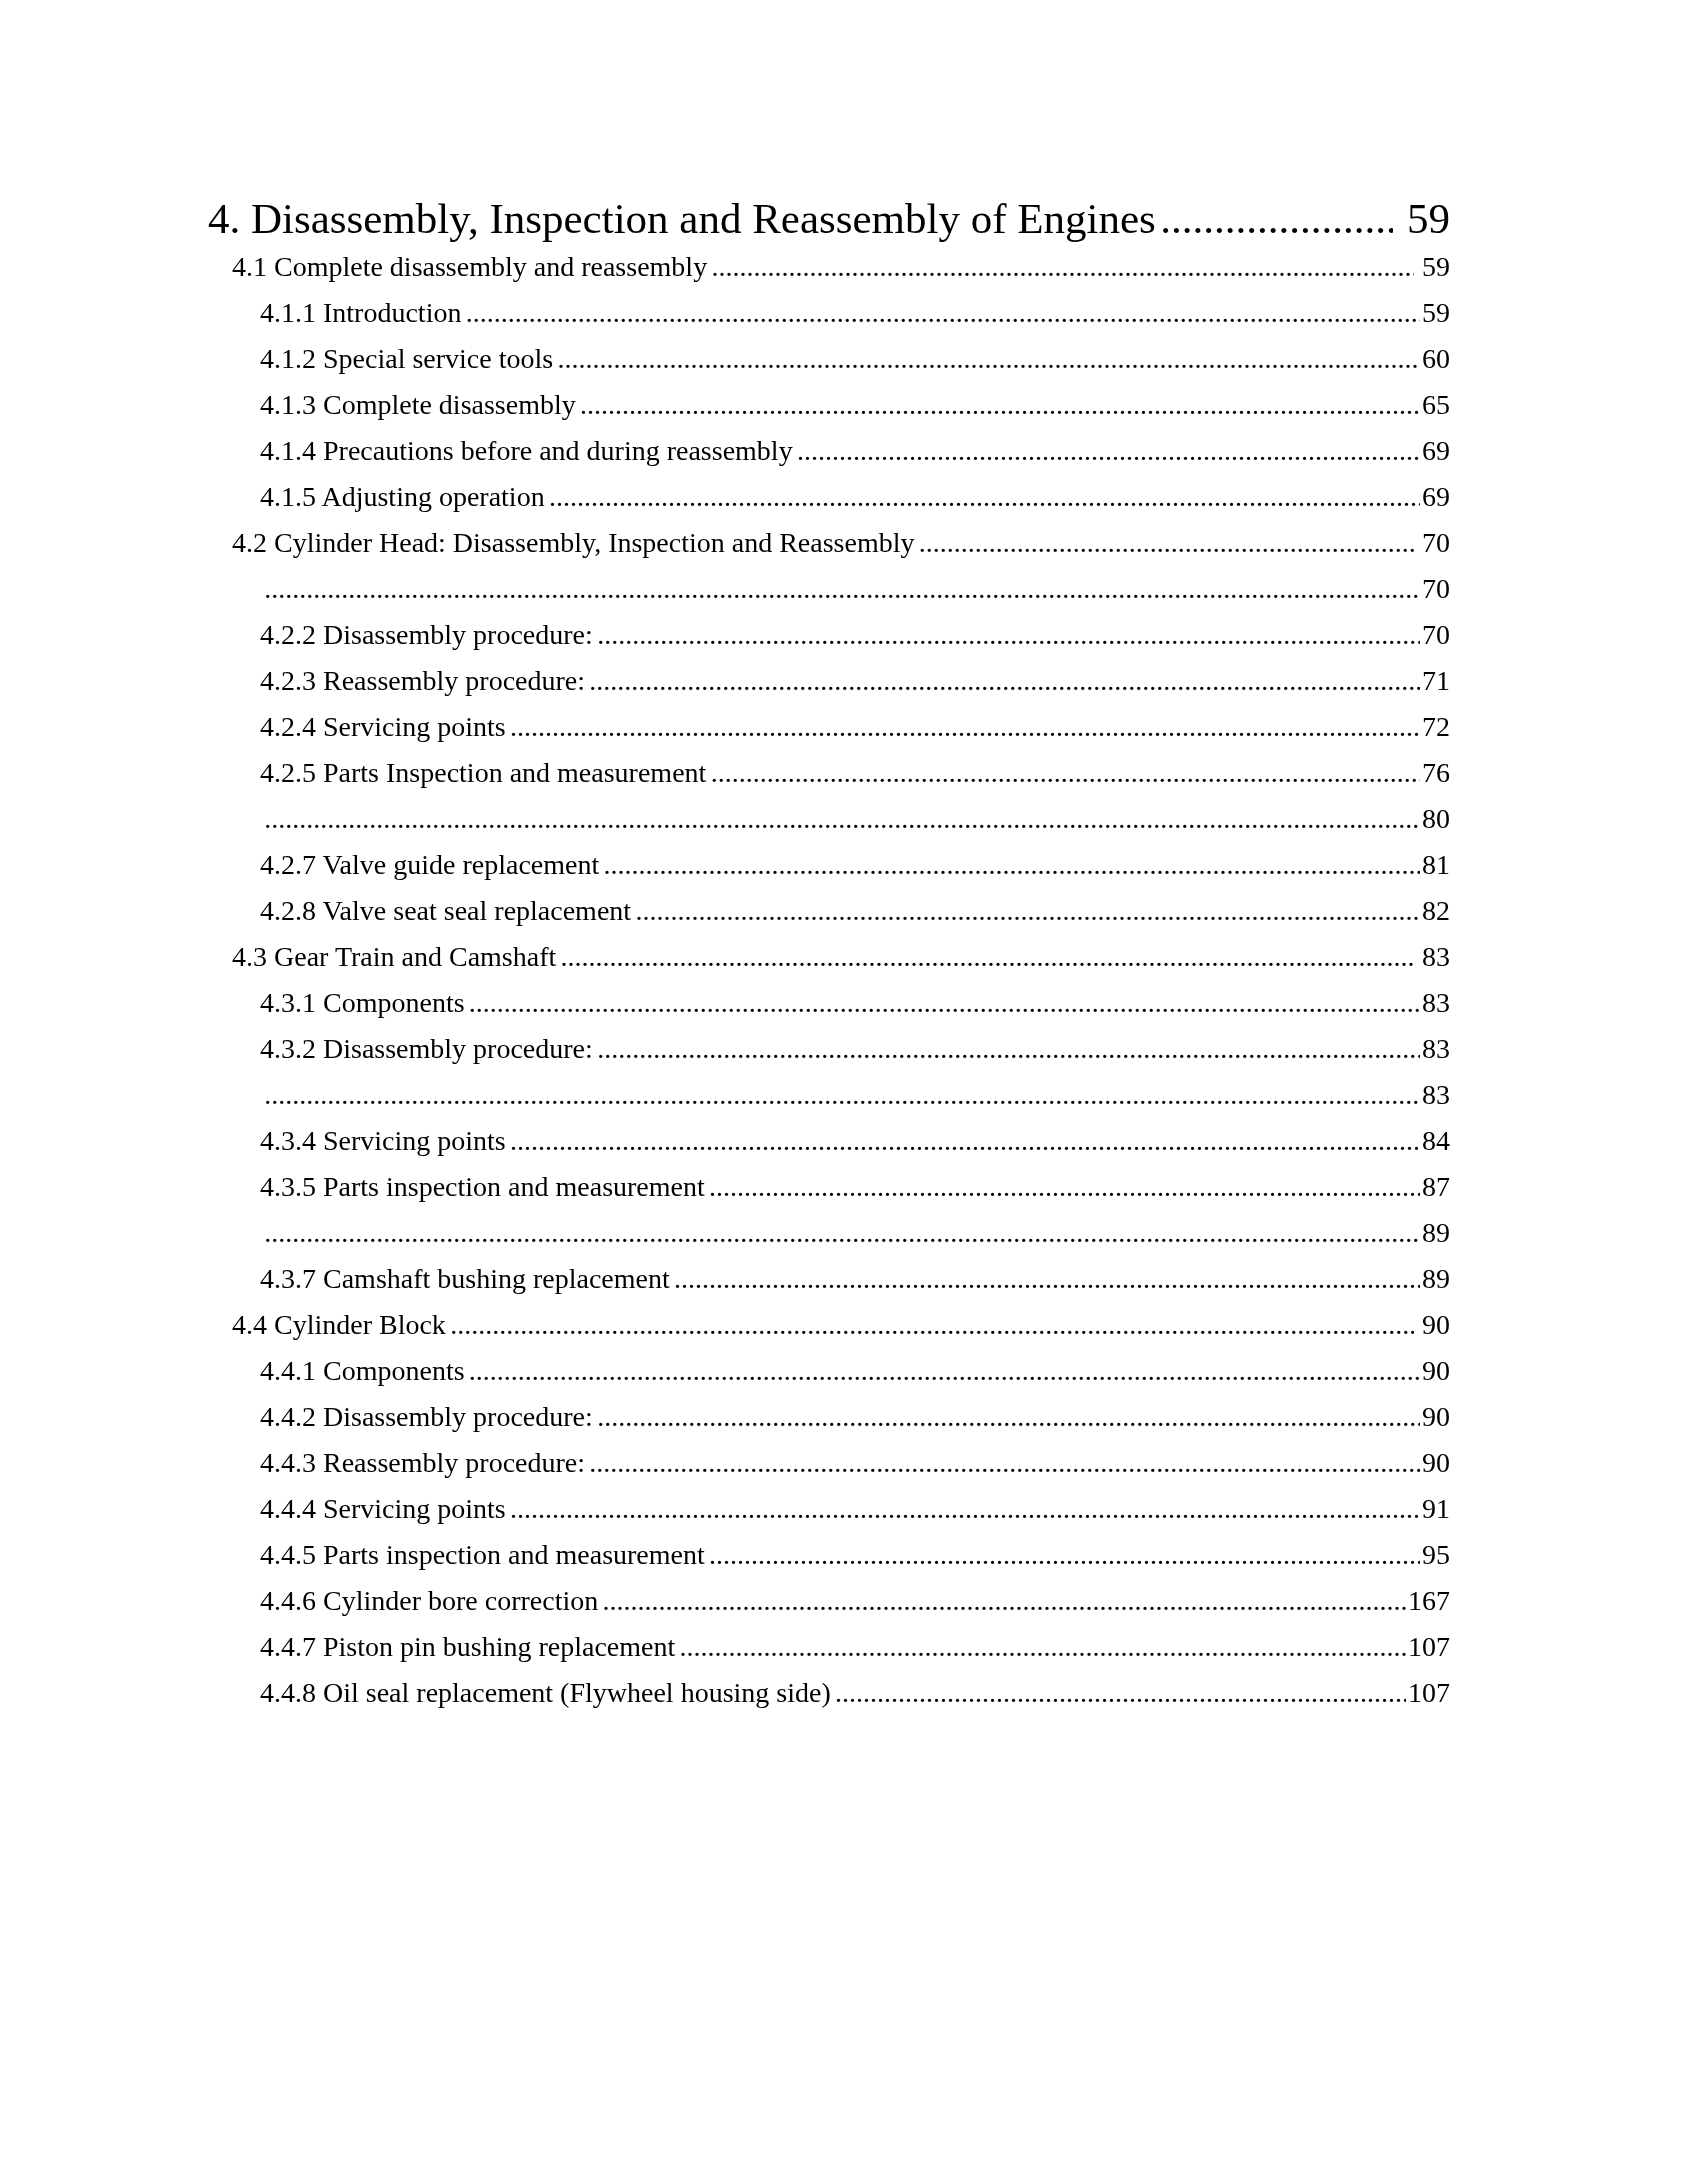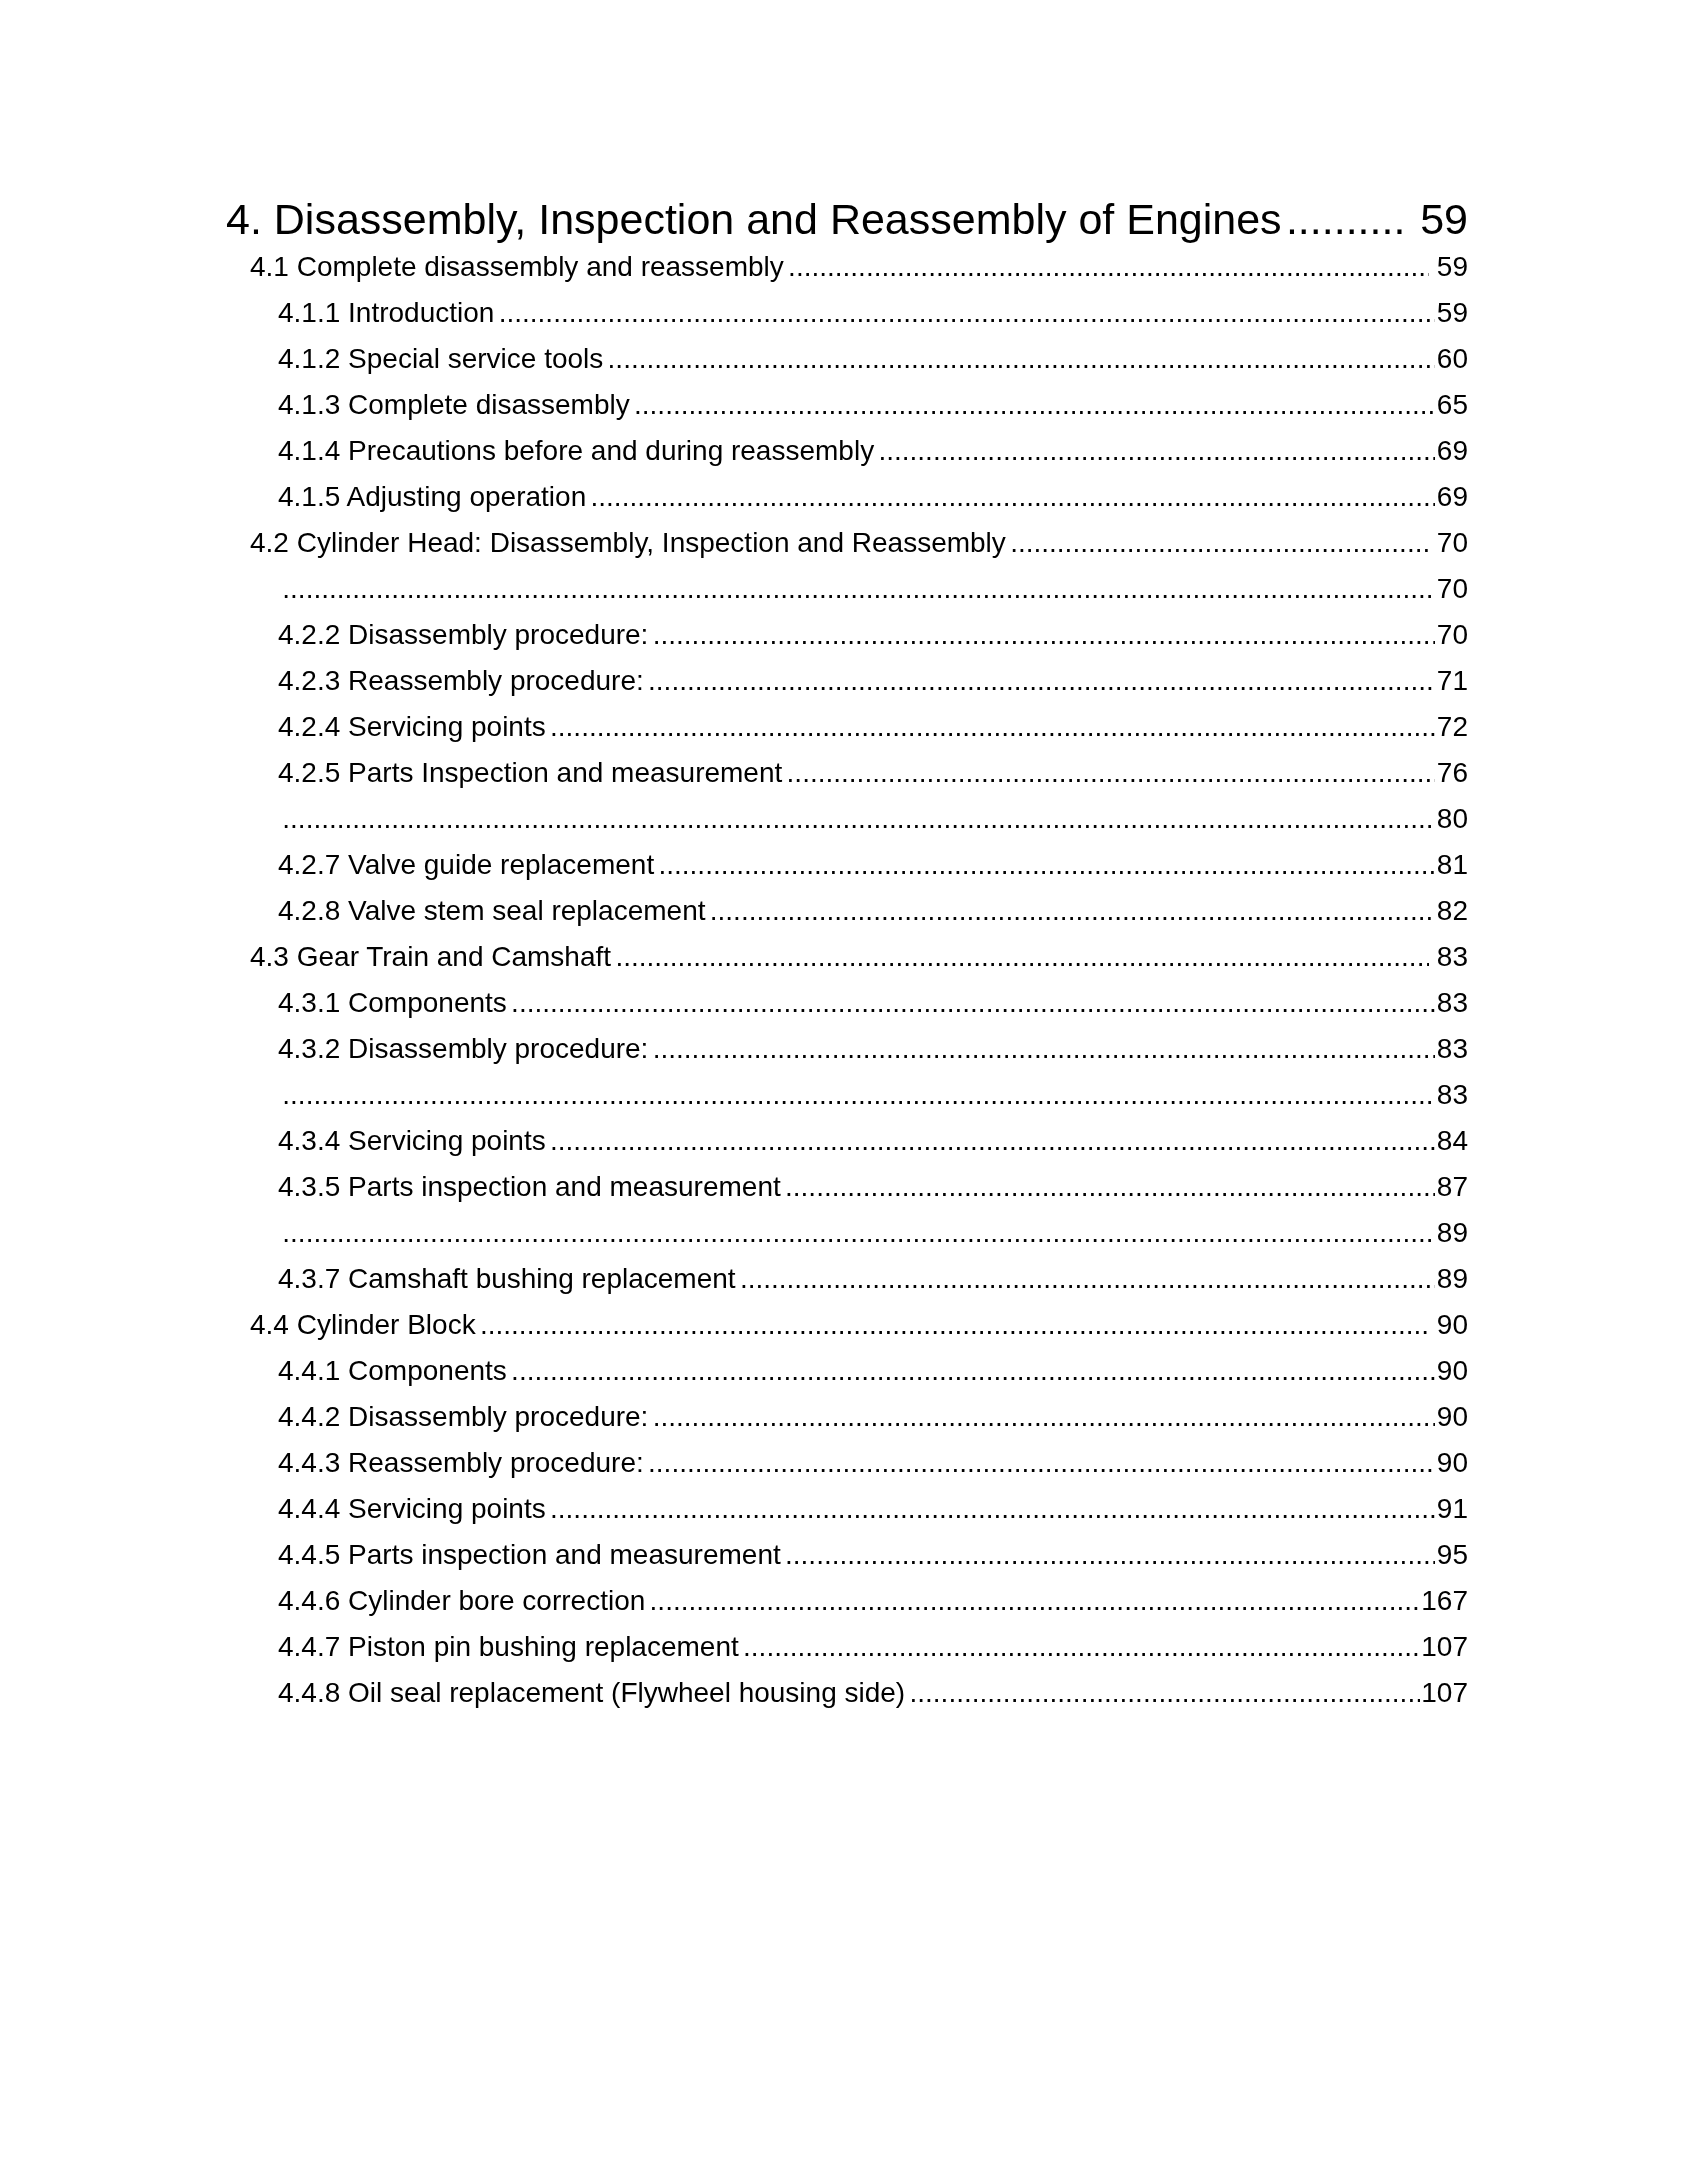--- a/index.html
+++ b/index.html
@@ -10,23 +10,24 @@
   body {
     position: relative;
     width: 1683px;
     height: 2178px;
     overflow: hidden;
     font-family: "Liberation Sans", "DejaVu Sans", sans-serif;
     color: #000000;
   }
   .toc {
     position: absolute;
-    left: 226px;
+    left: 208px;
     top: 194px;
     width: 1242px;
+    font-family: Liberation Serif, serif;
   }
   .row {
     display: flex;
     align-items: baseline;
     height: 46px;
     line-height: 46px;
     font-size: 28px;
     white-space: nowrap;
   }
   .row .text {
@@ -128,21 +129,21 @@
       <div class="row level3">
         <span class="leader"></span>
         <span class="pagenum">80</span>
       </div>
       <div class="row level3">
         <span class="text">4.2.7 Valve guide replacement</span>
         <span class="leader"></span>
         <span class="pagenum">81</span>
       </div>
       <div class="row level3">
-        <span class="text">4.2.8 Valve stem seal replacement</span>
+        <span class="text">4.2.8 Valve seat seal replacement</span>
         <span class="leader"></span>
         <span class="pagenum">82</span>
       </div>
       <div class="row level2">
         <span class="text">4.3 Gear Train and Camshaft</span>
         <span class="leader"></span>
         <span class="pagenum">83</span>
       </div>
       <div class="row level3">
         <span class="text">4.3.1 Components</span>

